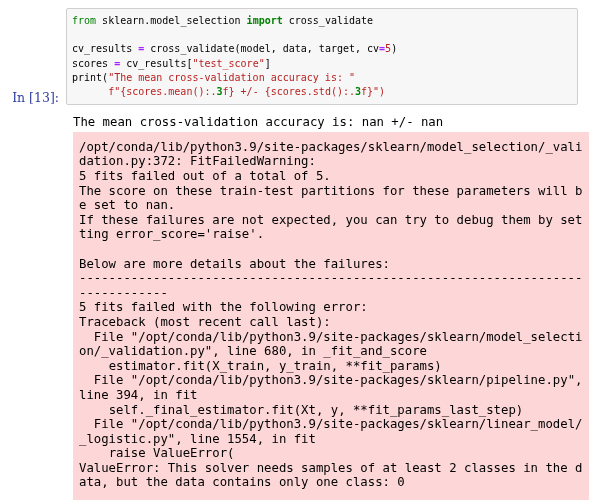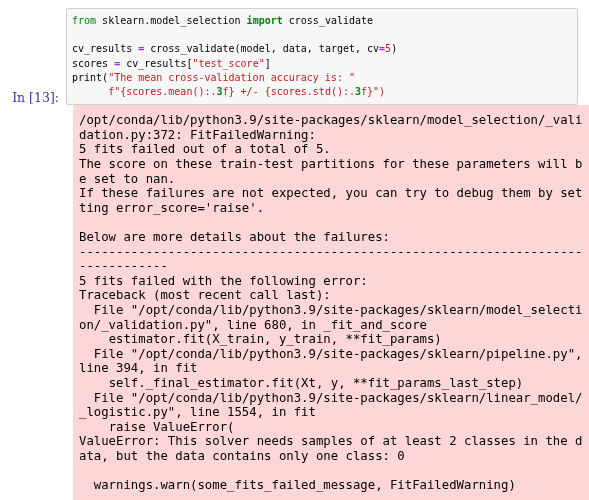--- a/index.html
+++ b/index.html
@@ -112,20 +112,23 @@
 <pre class="code"><span class="kn">from</span><span class="n"> sklearn.model_selection </span><span class="k">import</span><span class="n"> cross_validate</span>
 
 <span class="n">cv_results </span><span class="op">=</span><span class="n"> cross_validate(model, data, target, cv</span><span class="op">=</span><span class="num">5</span><span class="n">)</span>
 <span class="n">scores </span><span class="op">=</span><span class="n"> cv_results[</span><span class="s">"test_score"</span><span class="n">]</span>
 <span class="n">print(</span><span class="s">"The mean cross-validation accuracy is: "</span>
 <span class="n">      </span><span class="s">f"{scores.mean():.</span><span class="k">3</span><span class="s">f} +/- {scores.std():.</span><span class="k">3</span><span class="s">f}")</span></pre>
       </div>
     </div>
   </div>
 
+  <div class="output-wrap">
+    <pre class="stdout">The mean cross-validation accuracy is: nan +/- nan</pre>
+  </div>
 
   <div class="stderr-box">
     <pre class="stderr">/opt/conda/lib/python3.9/site-packages/sklearn/model_selection/_validation.py:372: FitFailedWarning:
 5 fits failed out of a total of 5.
 The score on these train-test partitions for these parameters will be set to nan.
 If these failures are not expected, you can try to debug them by setting error_score='raise'.
 
 Below are more details about the failures:
 --------------------------------------------------------------------------------
 5 fits failed with the following error:

